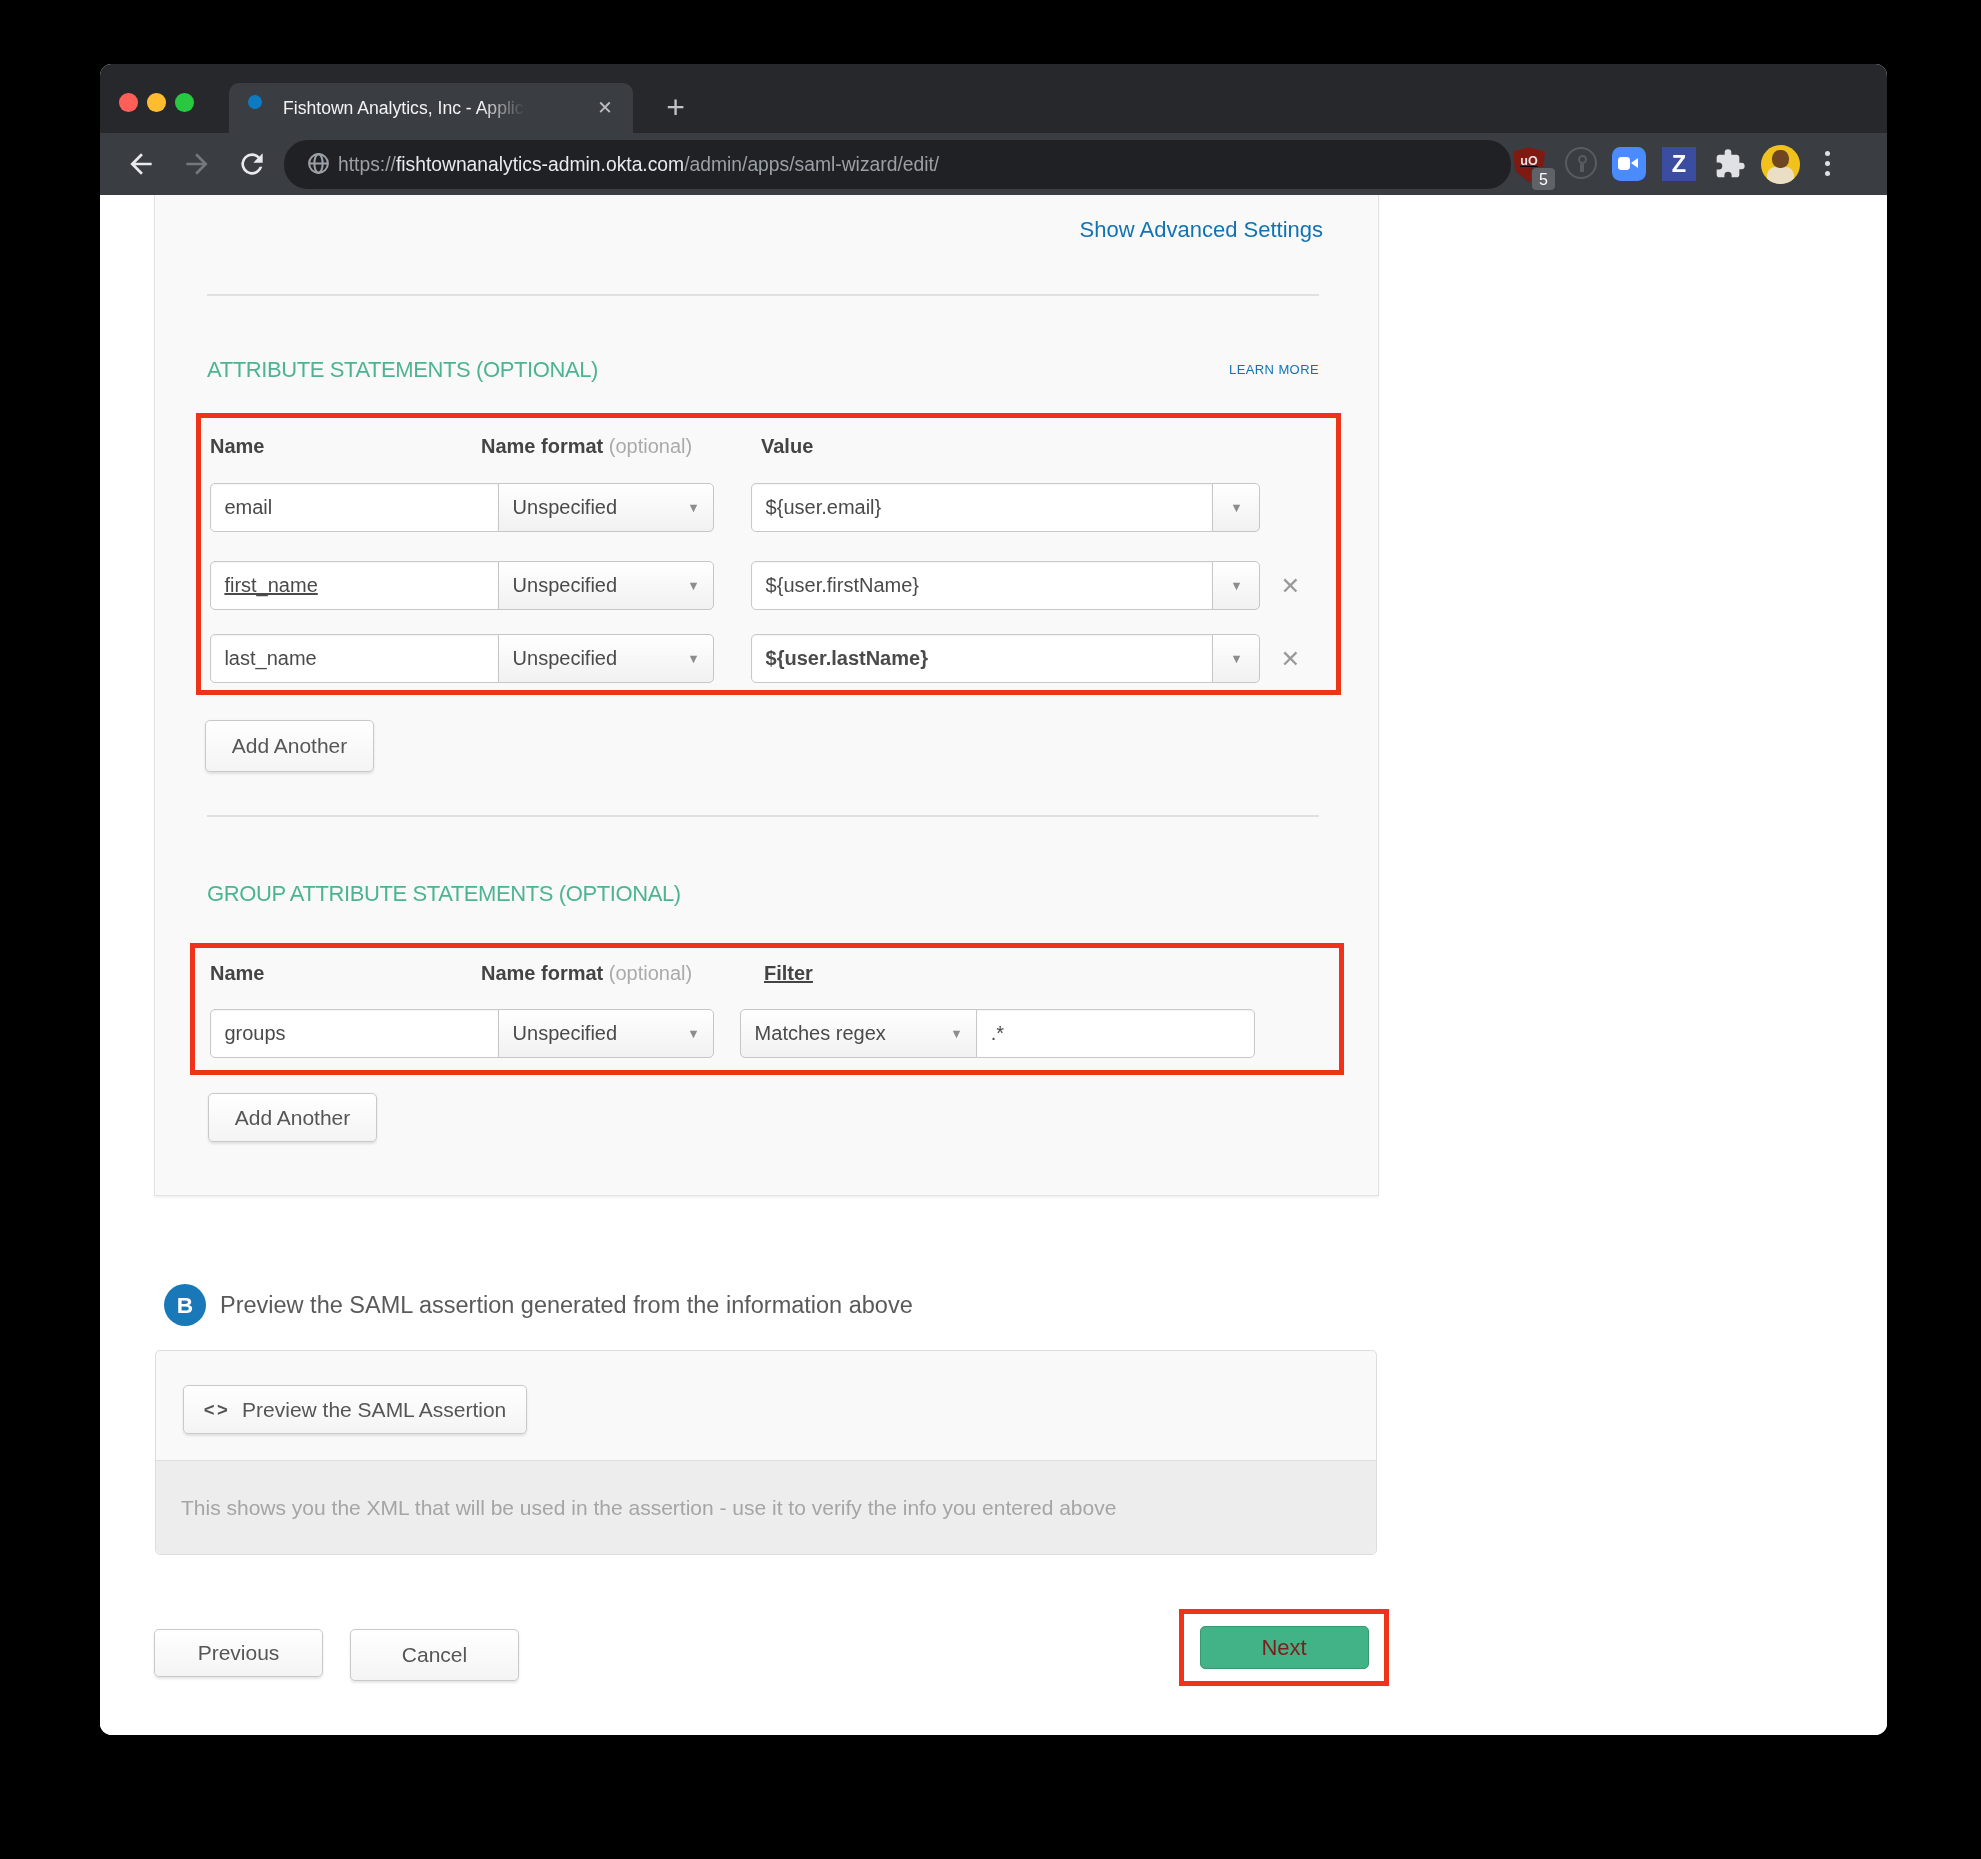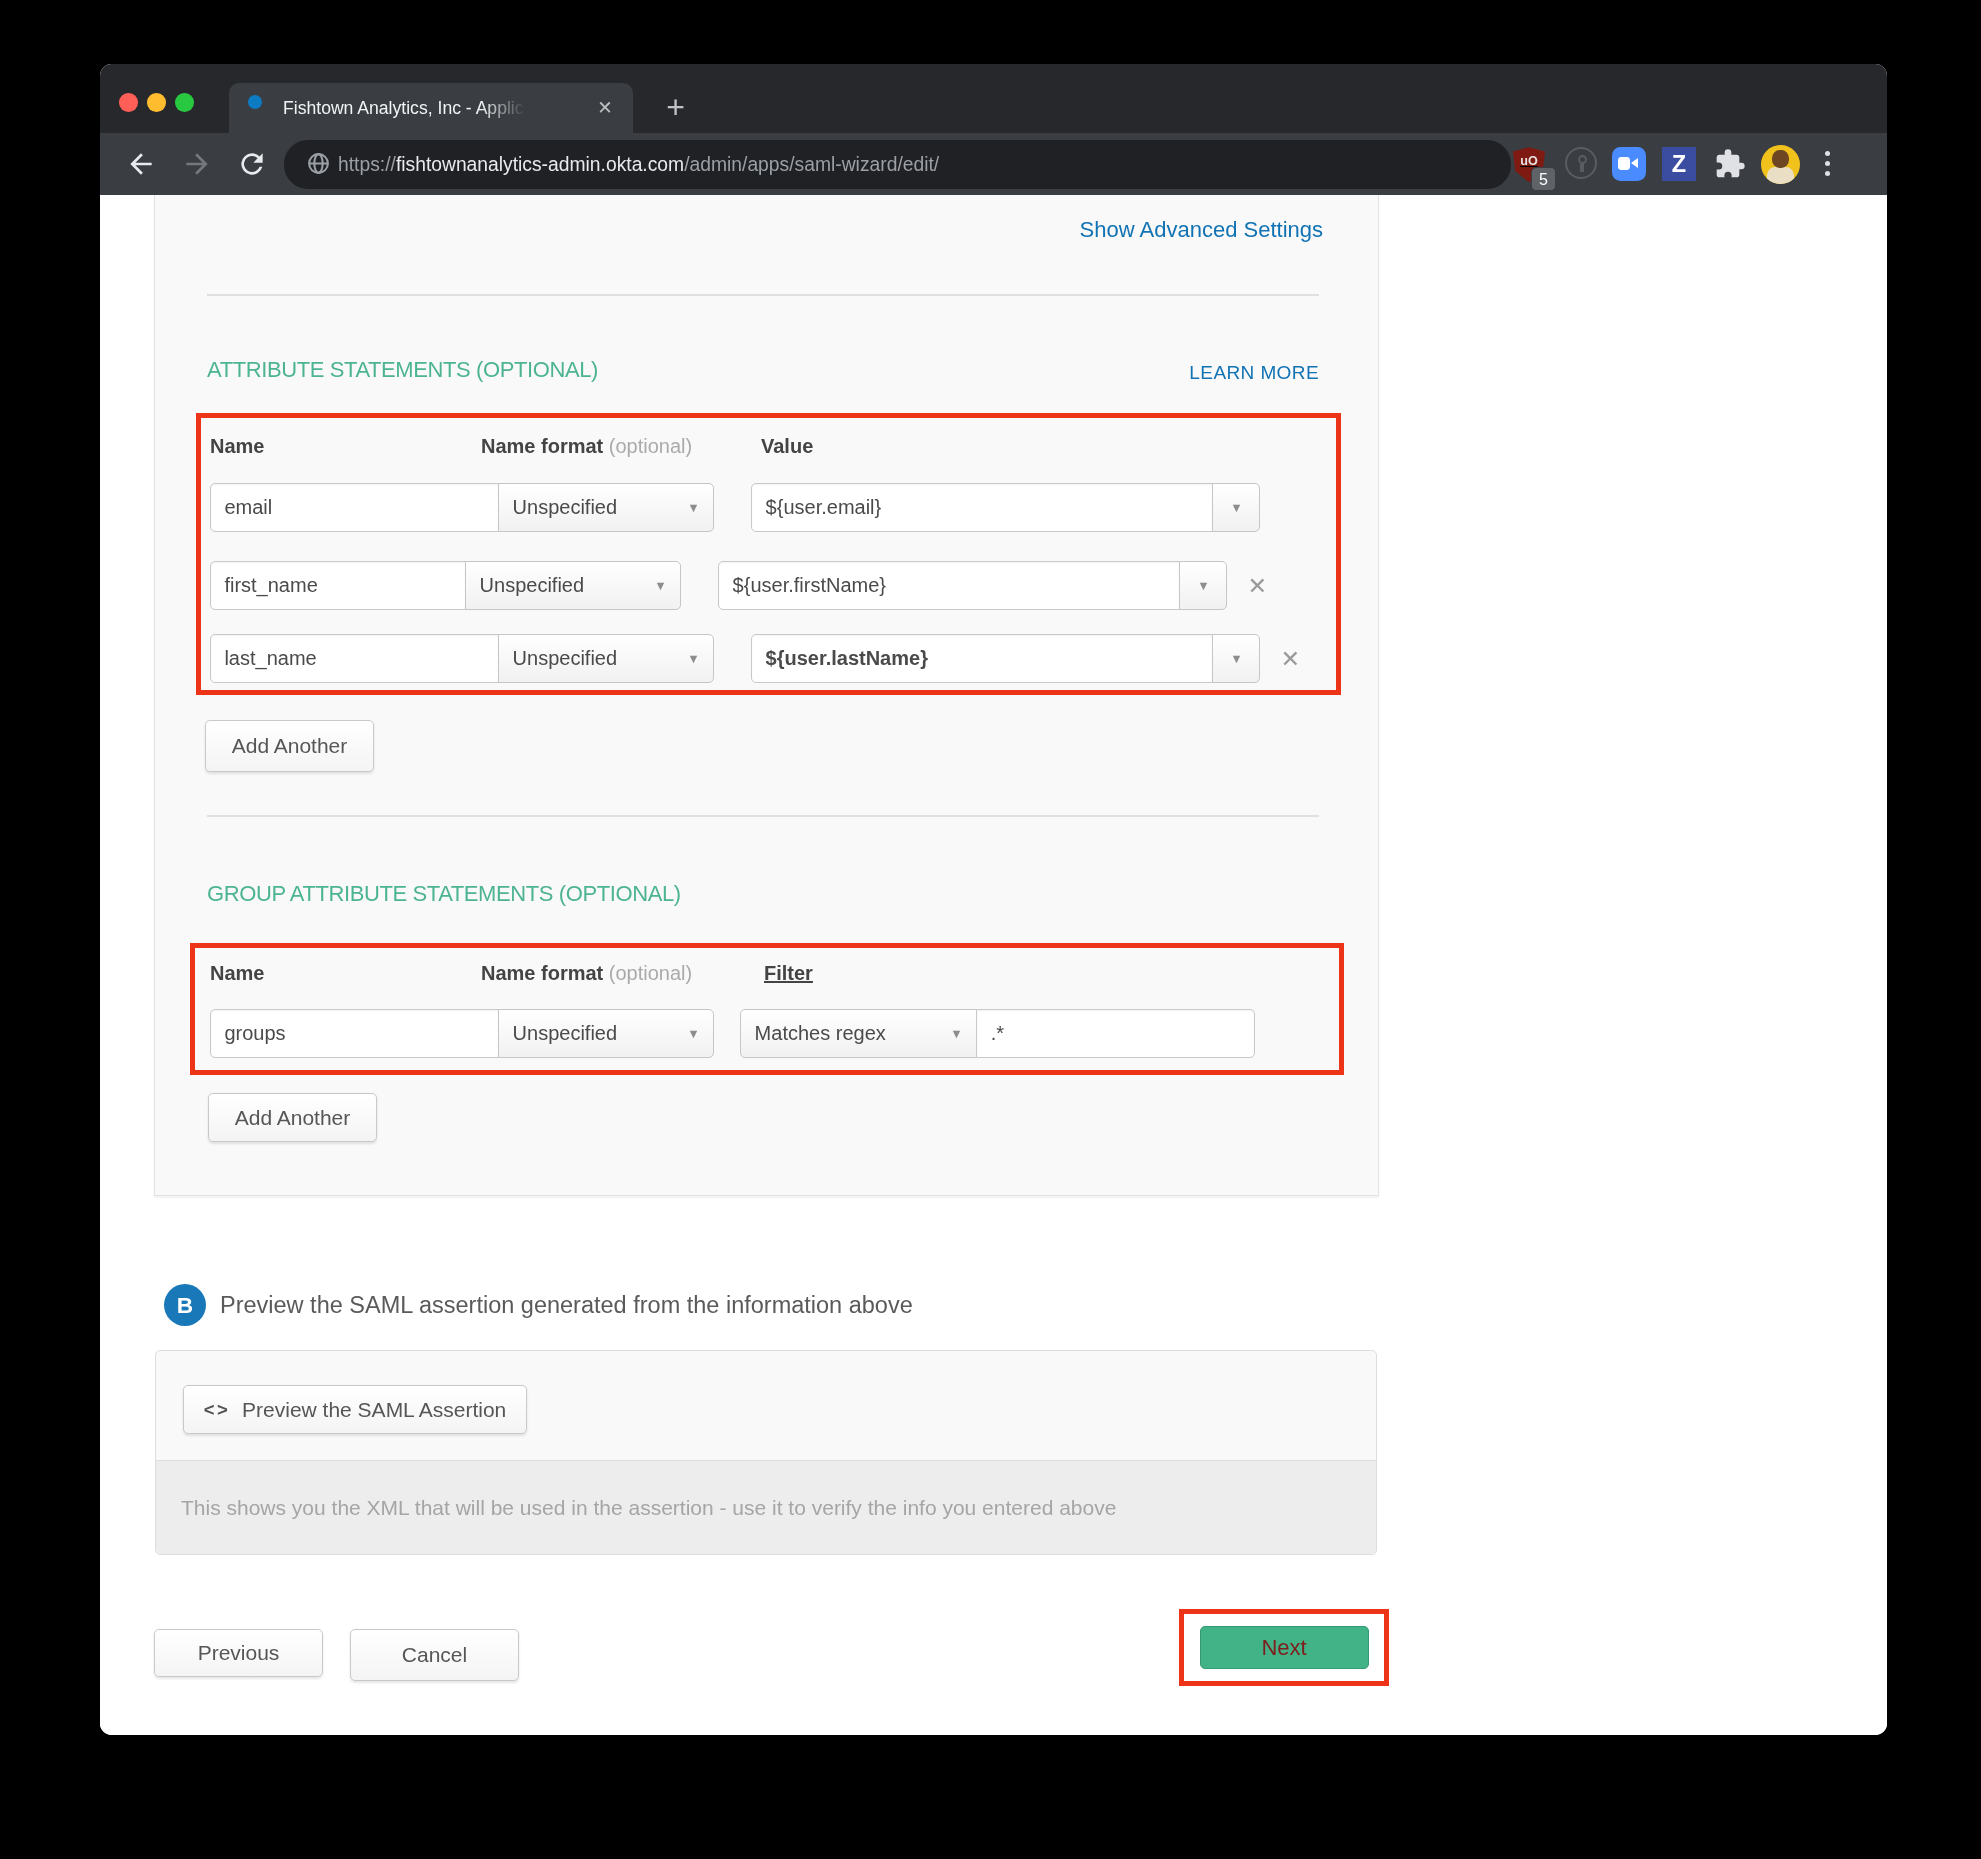--- a/index.html
+++ b/index.html
@@ -34,21 +34,21 @@
   .avatar{width:39px;height:39px;border-radius:50%;background:#f2c21c;position:relative;overflow:hidden;}
   .avatar::after{content:"";position:absolute;left:11px;top:5px;width:17px;height:18.5px;background:#6e4622;border-radius:45%;}
   .avatar::before{content:"";position:absolute;left:5.9px;top:22.7px;width:27px;height:18.5px;background:#eadfc4;border-radius:8.4px 8.4px 0 0;}
   .dots span{display:block;width:5px;height:5px;border-radius:50%;background:#dfe1e5;margin:5px auto;}
   
   .page{position:absolute;left:0;top:131px;right:0;bottom:0;background:#fff;overflow:hidden;}
   .card{position:absolute;left:54px;top:-1.7px;width:1225px;height:1003px;background:#f9f9f9;border:0.8px solid #e3e3e3;border-top:none;box-shadow:0 1.7px 1.7px rgba(0,0,0,.05);}
   .advlink{position:absolute;top:23.5px;right:55px;font-size:22px;color:#1173b4;}
   .hr{position:absolute;left:52px;right:59px;height:1.7px;background:#e0e0e0;}
   .sectitle{position:absolute;left:52px;font-size:22px;color:#4cb493;letter-spacing:-0.4px;}
-  .learnmore{position:absolute;right:59px;font-size:19px;color:#1173b4;letter-spacing:0.4px;}
+  .learnmore{position:absolute;right:59px;font-size:13px;color:#1173b4;letter-spacing:0.4px;}
   .redbox{position:absolute;border:5px solid #ee3418;}
   .colhead{position:absolute;font-size:20px;font-weight:bold;color:#444;}
   .opt{font-weight:normal;color:#aaa;}
   .frow{position:absolute;left:55px;height:49px;display:flex;align-items:stretch;}
   .tin{height:49px;border:0.8px solid #c9c9c9;background:#fff;box-shadow:inset 0 0.8px 1.7px rgba(0,0,0,.06);font-size:20px;color:#4a4a4a;padding:0 13.4px;outline:none;}
   .rl{border-radius:5px 0 0 5px;}
   .rr{border-radius:0 5px 5px 0;}
   .sel{height:49px;border:0.8px solid #c6c6c6;background:linear-gradient(#ffffff,#f1f1f1);display:flex;align-items:center;justify-content:space-between;padding:0 13.4px;font-size:20px;color:#4a4a4a;margin-left:-0.8px;}
   .caret{font-size:12.6px;color:#8d8d8d;margin-left:10px;}
   .vdrop{width:48px;height:49px;border:0.8px solid #c6c6c6;background:linear-gradient(#ffffff,#f1f1f1);margin-left:-0.8px;border-radius:0 5px 5px 0;display:flex;align-items:center;justify-content:center;}
@@ -149,21 +149,21 @@
               <span class="caret">▼</span>
             </div>
           <div style="width:37px;"></div>
           <input class="tin rl" style="width: 462px;" value="${user.email}">
           <div class="vdrop">
               <span class="caret" style="margin:0;">▼</span>
             </div>
         </div>
 
         <div class="frow" style="top:368px;">
-          <input class="tin rl" style="width: 256px;" value="first_name">
+          <input class="tin rl" style="width: 289px; text-decoration: underline;" value="first_name">
           <div class="sel" style="width:216px;border-radius:0 5px 5px 0;">
               <span>Unspecified</span>
               <span class="caret">▼</span>
             </div>
           <div style="width:37px;"></div>
           <input class="tin rl" style="width: 462px;" value="${user.firstName}">
           <div class="vdrop">
               <span class="caret" style="margin:0;">▼</span>
             </div>
           <div class="xdel">✕</div>

